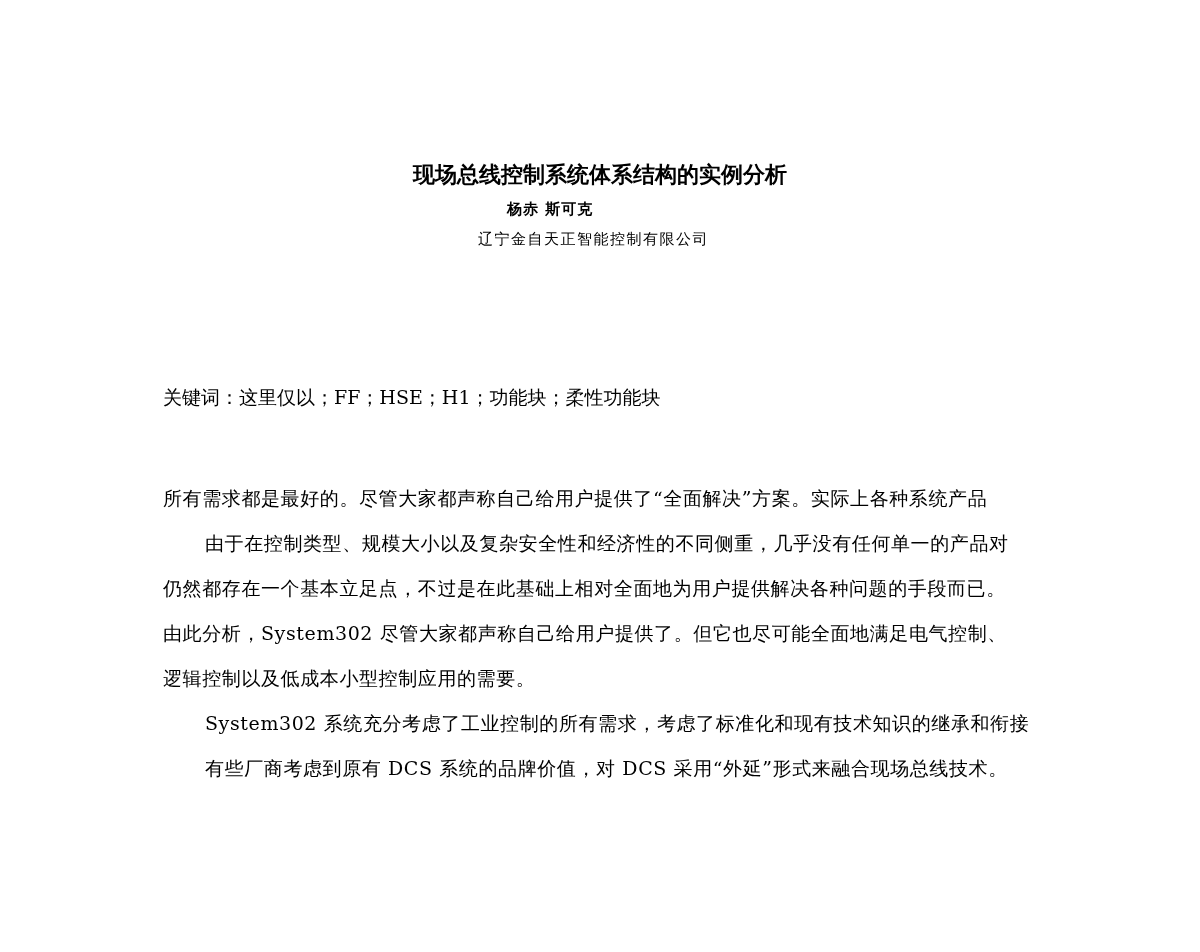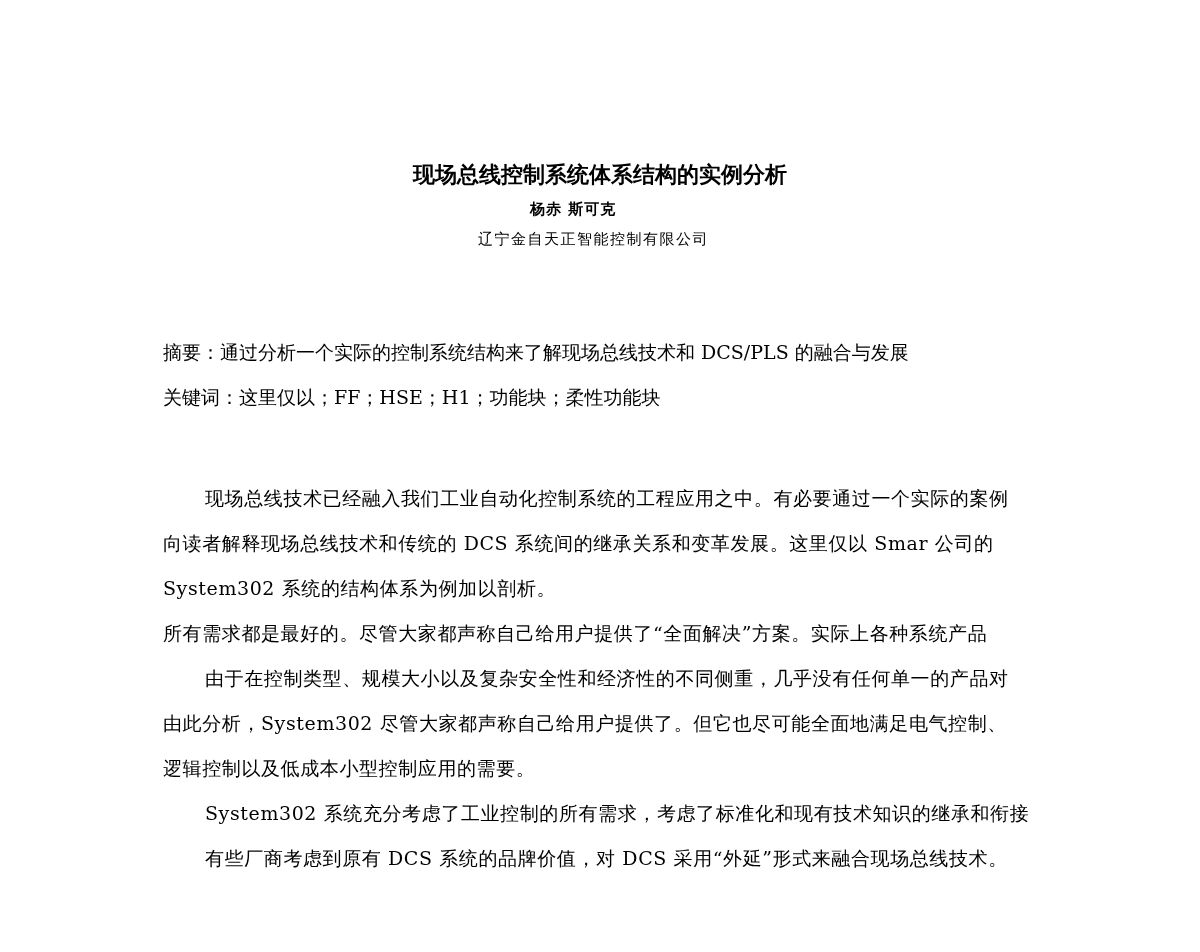--- a/index.html
+++ b/index.html
@@ -29,21 +29,21 @@
       top: 160px;
       text-align: center;
       font-family: "DejaVu Sans", "Liberation Sans", sans-serif;
       font-weight: bold;
       font-size: 22px;
       line-height: 30px;
       letter-spacing: 0px;
     }
     .authors {
       position: absolute;
-      left: 530px;
+      left: 507px;
       top: 197px;
       font-family: "DejaVu Sans", "Liberation Sans", sans-serif;
       font-weight: bold;
       font-size: 15px;
       line-height: 24px;
       letter-spacing: 1px;
     }
     .affiliation {
       position: absolute;
       left: 478px;
@@ -91,37 +91,30 @@
 <body>
 
 <div class="page">
 
   <div class="title">现场总线控制系统体系结构的实例分析</div>
 
   <div class="authors">杨赤 斯可克</div>
 
   <div class="affiliation">辽宁金自天正智能控制有限公司</div>
 
-  <div class="meta-line abstract">
-    <span class="label">摘要：</span><span>通过分析一个实际的控制系统结构来了解现场总线技术和 DCS/PLS 的融合与发展</span>
-  </div>
 
   <div class="meta-line keywords">
     <span class="label">关键词：</span><span>这里仅以；FF；HSE；H1；功能块；柔性功能块</span>
   </div>
 
   <div class="body-text">
     <div class="para">
-      <span class="line first">现场总线技术已经融入我们工业自动化控制系统的工程应用之中。有必要通过一个实际的案例</span>
-      <span class="line">向读者解释现场总线技术和传统的 DCS 系统间的继承关系和变革发展。这里仅以 Smar 公司的</span>
-      <span class="line">System302 系统的结构体系为例加以剖析。</span>
-    </div>
-    <div class="para">
       <span class="line">所有需求都是最好的。尽管大家都声称自己给用户提供了“全面解决”方案。实际上各种系统产品</span>
       <span class="line first">由于在控制类型、规模大小以及复杂安全性和经济性的不同侧重，几乎没有任何单一的产品对</span>
+      <span class="line">仍然都存在一个基本立足点，不过是在此基础上相对全面地为用户提供解决各种问题的手段而已。</span>
       <span class="line">由此分析，System302 尽管大家都声称自己给用户提供了。但它也尽可能全面地满足电气控制、</span>
       <span class="line">逻辑控制以及低成本小型控制应用的需要。</span>
     </div>
     <div class="para">
       <span class="line first">System302 系统充分考虑了工业控制的所有需求，考虑了标准化和现有技术知识的继承和衔接，</span>
     </div>
     <div class="para">
       <span class="line first">有些厂商考虑到原有 DCS 系统的品牌价值，对 DCS 采用“外延”形式来融合现场总线技术。</span>
     </div>
   </div>

